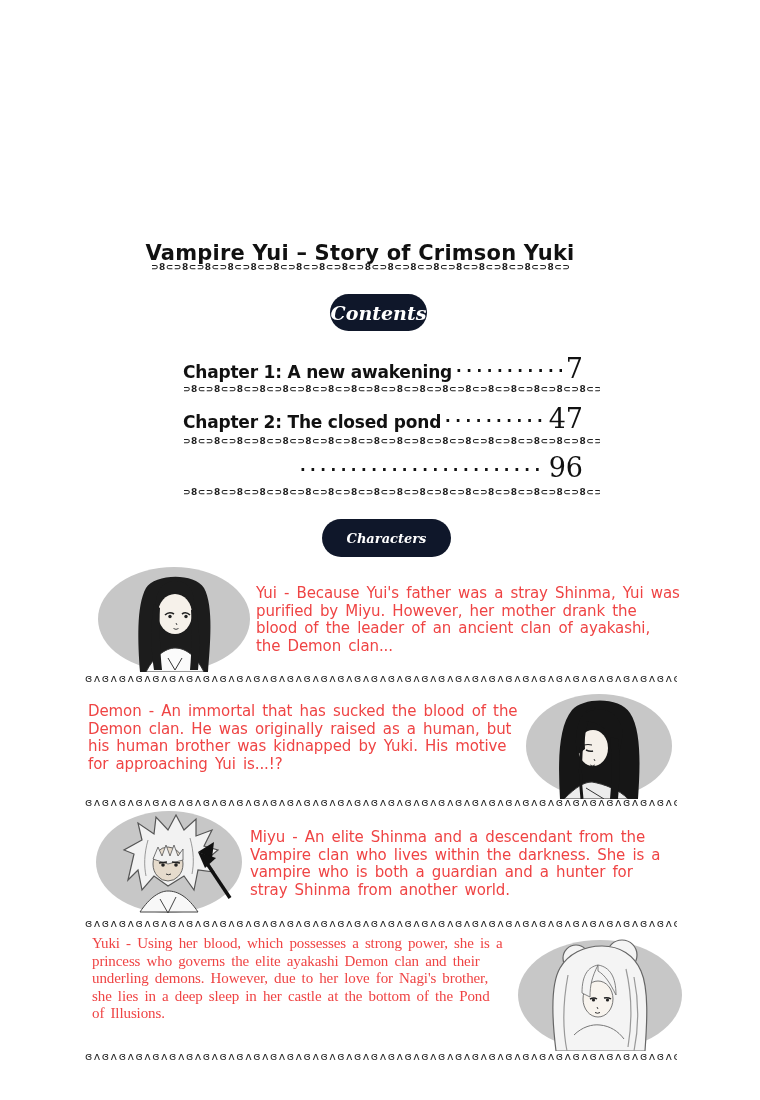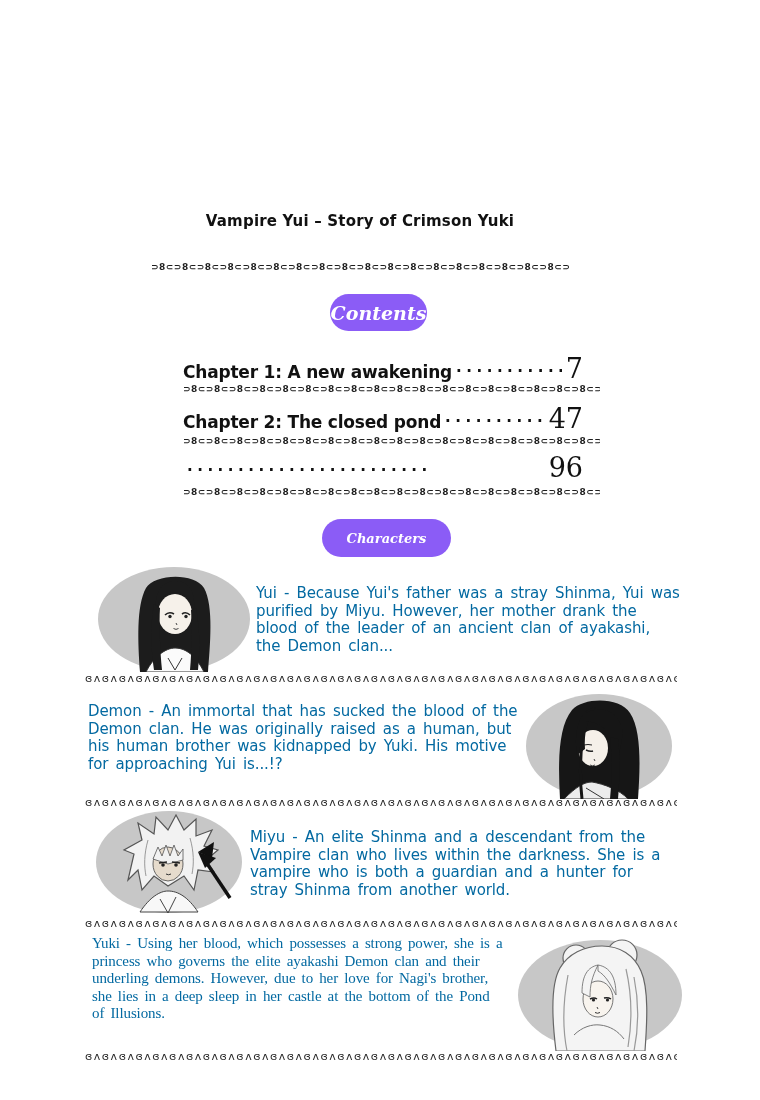--- a/index.html
+++ b/index.html
@@ -1,43 +1,43 @@
 <!DOCTYPE html>
 <html><head>
 <meta charset="utf-8">
 <style>
   html,body{margin:0;padding:0;background:#ffffff;}
   .page{position:relative;width:760px;height:1100px;background:#ffffff;overflow:hidden;
         font-family:"DejaVu Sans",sans-serif;color:#111111;}
 
-  .title{position:absolute;left:140px;top:212px;width:440px;text-align:center;
-         font-size:15px;font-weight:bold;letter-spacing:0.2px;white-space:nowrap;}
+  .title{position:absolute;left:140px;top:241px;width:440px;text-align:center;
+         font-size:21px;font-weight:bold;letter-spacing:0.2px;white-space:nowrap;}
 
   .chain{position:absolute;overflow:hidden;white-space:nowrap;font-size:9px;font-weight:bold;
          letter-spacing:0.5px;color:#1d1d1d;height:13px;line-height:12px;}
   .chain-title{left:151px;top:261px;width:418px;}
   .chain-c1{left:183px;top:383px;width:417px;}
   .chain-c2{left:183px;top:435px;width:417px;}
   .chain-c3{left:183px;top:486px;width:417px;}
 
-  .pill{position:absolute;background:#8b5cf6;color:#ffffff;border-radius:50px;
+  .pill{position:absolute;background:#0f172a;color:#ffffff;border-radius:50px;
         display:flex;align-items:center;justify-content:center;
         font-family:"DejaVu Serif",serif;font-style:italic;font-weight:bold;text-align:right;}
   .pill-contents{left:330px;top:294px;width:97px;height:37px;font-size:19px;}
   .pill-characters{left:322px;top:519px;width:129px;height:38px;font-size:13px;}
 
-  .chapter-row{position:absolute;left:183px;width:400px;display:flex;align-items:baseline;}
+  .chapter-row{position:absolute;left:183px;width:400px;display:flex;align-items:baseline;text-align:right;}
   .row1{top:355px;} .row2{top:405px;} .row3{top:454px;}
   .ch-label{font-size:17px;font-weight:bold;white-space:nowrap;letter-spacing:-0.2px;}
   .ch-dots{flex:1;overflow:hidden;white-space:nowrap;font-size:15px;font-weight:bold;
            letter-spacing:4.5px;margin:0 4px;position:relative;top:-2px;}
   .ch-page{font-family:"DejaVu Serif",serif;font-size:27px;line-height:1;font-weight:normal;}
 
   .desc{position:absolute;margin:0;font-size:15px;line-height:17.6px;letter-spacing:-0.1px;
-        word-spacing:2.5px;color:#0369a1;}
+        word-spacing:2.5px;color:#ef4444;}
   .yui-desc{left:256px;top:585px;width:424px;}
   .nagi-desc{left:88px;top:703px;width:436px;}
   .miyu-desc{left:250px;top:829px;width:426px;}
   .yuki-desc{left:92px;top:935px;width:416px;font-family:Liberation Serif, serif;}
 
   .portrait{position:absolute;}
   .p-yui{left:96px;top:566px;}
   .p-nagi{left:524px;top:693px;}
   .p-miyu{left:94px;top:810px;}
   .p-yuki{left:516px;top:939px;}

